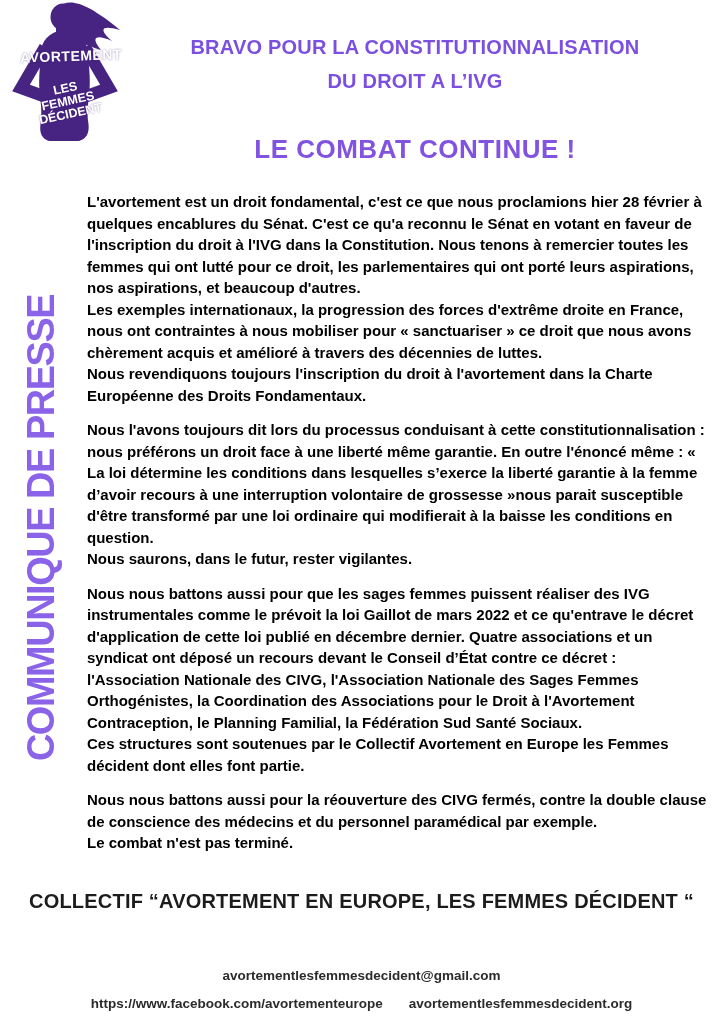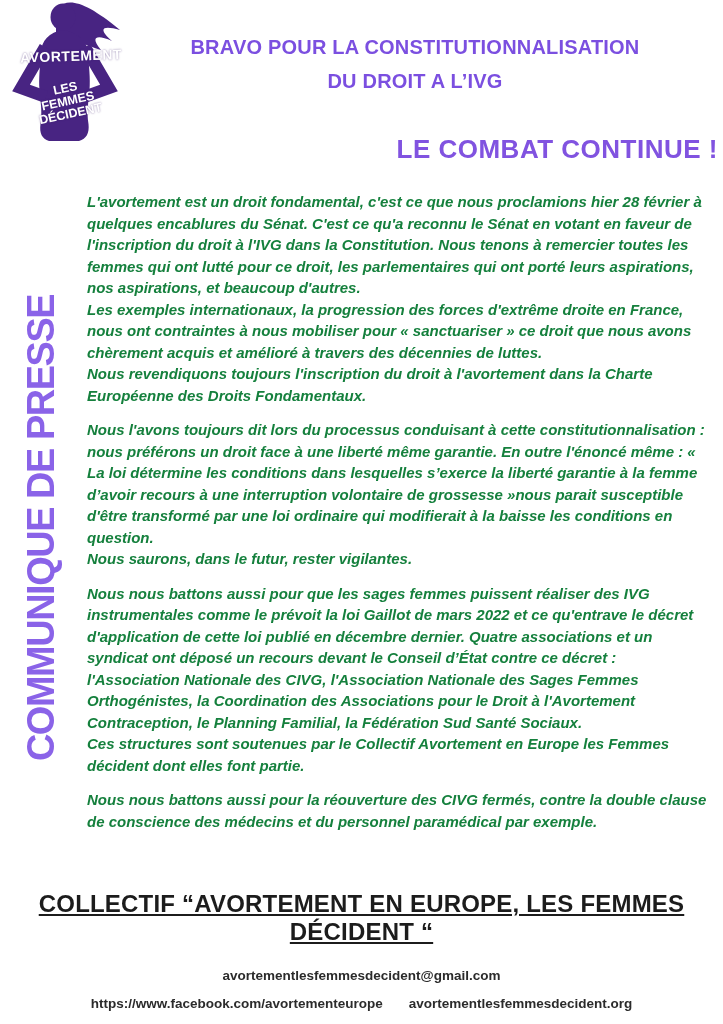--- a/index.html
+++ b/index.html
@@ -34,46 +34,46 @@
 
   
   .main-title {
     position: absolute; left: 112px; top: 30px; width: 606px;
     text-align: center; color: #7B4FE0;
     font-size: 20px; font-weight: 800; line-height: 34px;
     letter-spacing: 0.2px;
   }
   .subtitle {
     position: absolute; left: 112px; top: 134px; width: 606px;
-    text-align: right; color: #8153E0;
+    text-align: center; color: #8153E0;
     font-size: 26px; font-weight: 800; letter-spacing: 0.5px;
   }
 
   
   .vertical-label {
     position: absolute; left: 14px; top: 788px;
     width: 520px; height: 54px;
     transform: rotate(-90deg); transform-origin: 0 0;
     font-size: 38px; font-weight: 800; letter-spacing: -1.5px;
     color: #8A63E8; text-align: center; white-space: nowrap;
     line-height: 54px;
   }
 
   
   .body-text {
     position: absolute; left: 87px; top: 191px; width: 622px;
-    color: #15803d; font-size: 15px; font-weight: 700; line-height: 21.5px; font-style: italic;
+    color: #000000; font-size: 15px; font-weight: 700; line-height: 21.5px;
   }
   .text-block { margin-bottom: 13px; }
 
   
   .collectif-heading {
     position: absolute; left: 0; top: 890px; width: 723px;
     text-align: center; color: #1c1c1c;
-    font-size: 24px; font-weight: 800; letter-spacing: 0.2px; text-decoration: underline;
+    font-size: 20px; font-weight: 800; letter-spacing: 0.2px;
   }
 
   
   .footer {
     position: absolute; left: 0; top: 968px; width: 723px;
     color: #2b2b2b; font-size: 13.5px; font-weight: 700;
   }
   .footer-row {
     display: flex; justify-content: center; gap: 26px;
     margin-bottom: 13px; white-space: nowrap;
@@ -126,20 +126,21 @@
     <div class="text-block">
       <div>Nous l'avons toujours dit lors du processus conduisant à cette constitutionnalisation : nous préférons un droit face à une liberté même garantie. En outre l'énoncé même : « La loi détermine les conditions dans lesquelles s’exerce la liberté garantie à la femme d’avoir recours à une interruption volontaire de grossesse »nous parait susceptible d'être transformé par une loi ordinaire qui modifierait à la baisse les conditions en question.</div>
       <div>Nous saurons, dans le futur, rester vigilantes.</div>
     </div>
     <div class="text-block">
       <div>Nous nous battons aussi pour que les sages femmes puissent réaliser des IVG instrumentales comme le prévoit la loi Gaillot de mars 2022 et ce qu'entrave le décret d'application de cette loi publié en décembre dernier. Quatre  associations et un syndicat ont déposé un recours devant le Conseil d’État contre ce décret : l'Association Nationale des CIVG, l'Association Nationale des Sages Femmes Orthogénistes, la Coordination des Associations pour le Droit à l'Avortement Contraception, le Planning Familial, la Fédération Sud Santé Sociaux.</div>
       <div>Ces structures sont soutenues par le Collectif Avortement en Europe les Femmes décident dont elles font partie.</div>
     </div>
     <div class="text-block">
       <div>Nous nous battons aussi pour la réouverture des CIVG fermés, contre la double clause de conscience des médecins et du personnel paramédical par exemple.</div>
+      <div>Le combat n'est pas terminé.</div>
     </div>
   </div>
 
   <div class="collectif-heading">COLLECTIF “AVORTEMENT EN EUROPE, LES FEMMES DÉCIDENT “</div>
 
   <div class="footer">
     <div class="footer-row">
       <span>avortementlesfemmesdecident@gmail.com</span>
     </div>
     <div class="footer-row">

